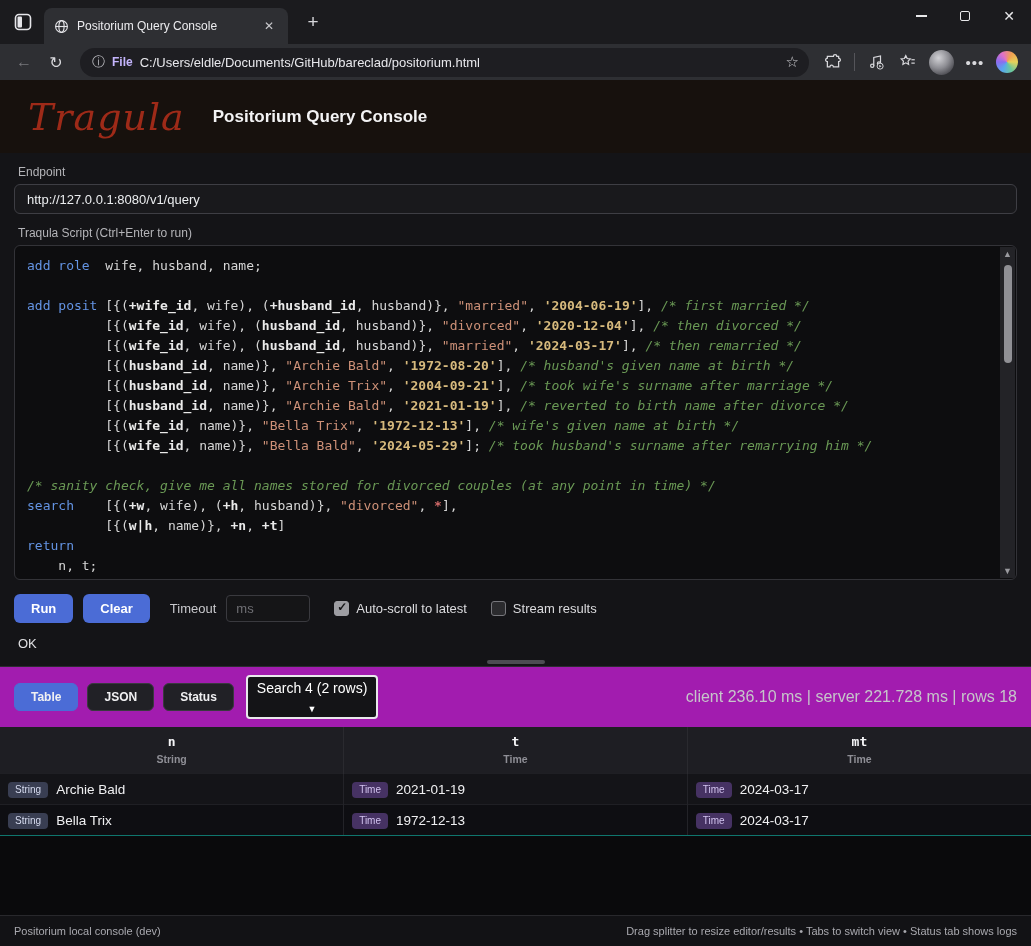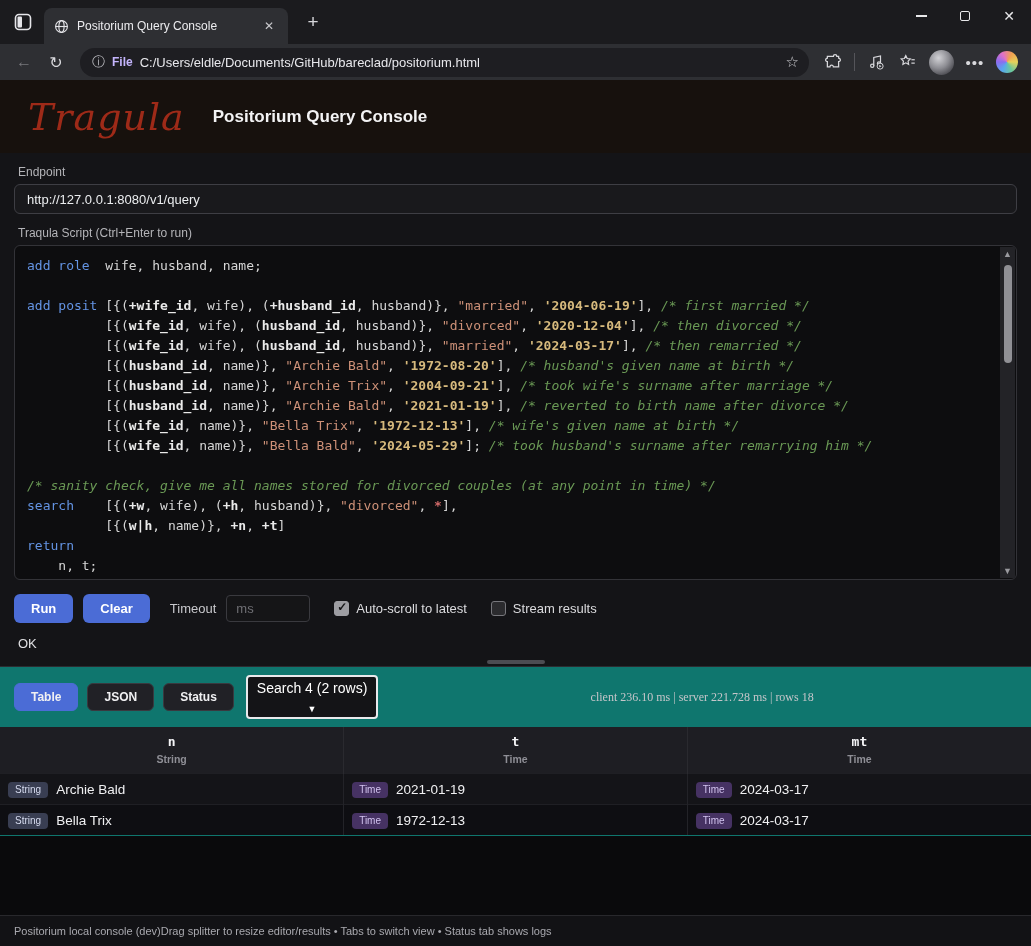--- a/index.html
+++ b/index.html
@@ -69,45 +69,45 @@
   .cbx { width:15px; height:15px; border-radius:3px; background:#2b2b2e; border:1px solid #77777c; position:relative; }
   .cbx.checked { background:#9d9da2; border-color:#9d9da2; }
   .cbx.checked::after { content:"✓"; position:absolute; left:2px; top:-2px; color:#151517; font-size:12px; font-weight:700; }
   .check-label { color:#dcdcdf; font-size:13px; }
   .status-line { color:#e0e0e3; font-size:13px; margin:13px 4px 0 4px; }
 
   .splitter { height:16px; position:relative; border-bottom:1px solid #2c2c31; flex:0 0 auto; }
   .grip { position:absolute; left:50%; transform:translateX(-50%); bottom:2px; width:58px; height:4px; background:#4c4c52; border-radius:2px; }
 
   .results { flex:1 1 auto; display:flex; flex-direction:column; background:#0a0a0c; min-height:0; }
-  .results-toolbar { background:#0f766e; display:flex; align-items:center; padding:8px 14px; gap:9px; }
+  .results-toolbar { background:#a21caf; display:flex; align-items:center; padding:8px 14px; gap:9px; }
   .rtab { background:#212126; border:1px solid #39393f; color:#f0f0f2; font-weight:700; font-size:12px; border-radius:6px; padding:6px 16px; font-family:"Liberation Sans", sans-serif; }
   .rtab.active { background:#4b6cd6; border-color:#4b6cd6; }
   .result-select { background:#141417; border:2px solid #e9e9ec; border-radius:4px; color:#fff; font-size:14px; padding:3px 9px; display:flex; align-items:center; gap:8px; margin-left:3px;flex-direction:column; }
   .sel-arrow { font-size:9px; color:#fff; }
-  .stats { flex:1; text-align:center; color:#c6c6ca; font-size:12px;font-family:Liberation Serif, serif; }
+  .stats { flex:1; text-align:right; color:#c6c6ca; font-size:16px; }
 
   table.results-table { width:100%; border-collapse:collapse; table-layout:fixed; }
   .results-table thead th { background:#1e1e23; border-left:1px solid #2a2a2f; padding:7px 0 8px 0; }
   .results-table thead th:first-child { border-left:none; }
   .col-name { color:#f4f4f6; font-family:"DejaVu Sans Mono", monospace; font-weight:700; font-size:13px; text-align:center; }
   .col-type { color:#8f8f96; font-size:10.5px; text-align:center; margin-top:4px; }
   .results-table tbody td { border-left:1px solid #232328; border-top:1px solid #1f1f24; padding:6px 8px; }
   .results-table tbody td:first-child { border-left:none; }
   .results-table tbody tr:nth-child(odd) { background:#141418; }
   .results-table tbody tr:nth-child(even) { background:#0e0e12; }
   .results-table tbody tr:last-child td { border-bottom:1px solid #0f766e; }
   .badge { display:inline-block; font-size:10px; border-radius:4px; padding:2px 7px 3px 7px; margin-right:8px; vertical-align:1px; }
   .badge-string { background:#393e52; color:#d6dbef; }
   .badge-time { background:#463263; color:#d2c3ef; }
   .cell-value { color:#f0f0f2; font-size:13.5px; }
 
   .void { flex:1 1 auto; background:#0a0a0c; }
 
-  .footer { height:31px; background:#121215; border-top:1px solid #28282c; display:flex; align-items:center; justify-content:flex-start; padding:0 14px; flex:0 0 auto; }
+  .footer { height:31px; background:#121215; border-top:1px solid #28282c; display:flex; align-items:center; justify-content:space-between; padding:0 14px; flex:0 0 auto; }
   .footer span { color:#a9a9af; font-size:11px; }
 </style>
 </head>
 <body>
 
 <div class="tabstrip">
   <div class="corner-btn">
     <svg width="20" height="20" viewBox="0 0 20 20">
         <rect x="2.5" y="2.5" width="15" height="15" rx="3.5" fill="none" stroke="#e6e6ea" stroke-width="1.6"></rect>
         <rect x="4.5" y="4.5" width="4.5" height="11" rx="1" fill="#e6e6ea"></rect>

